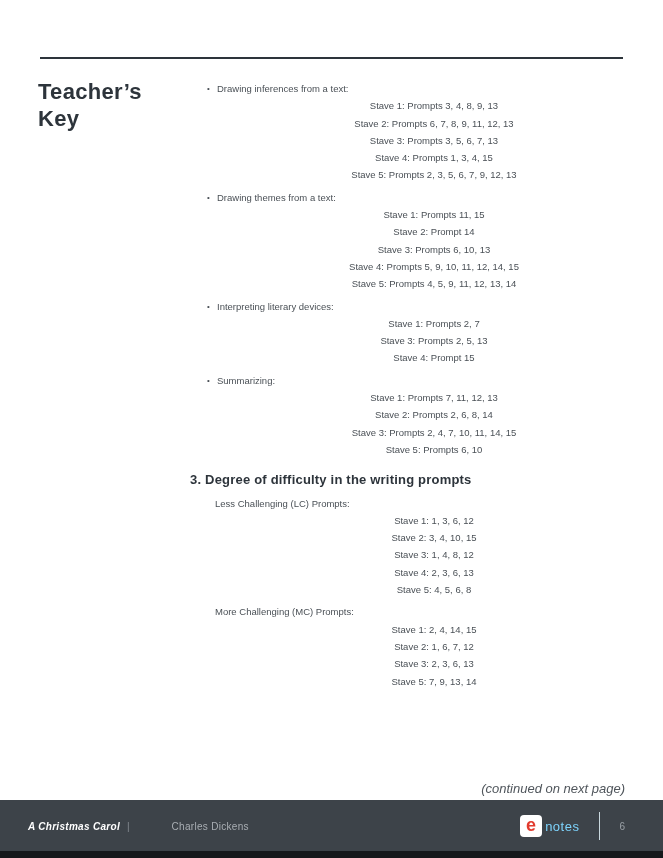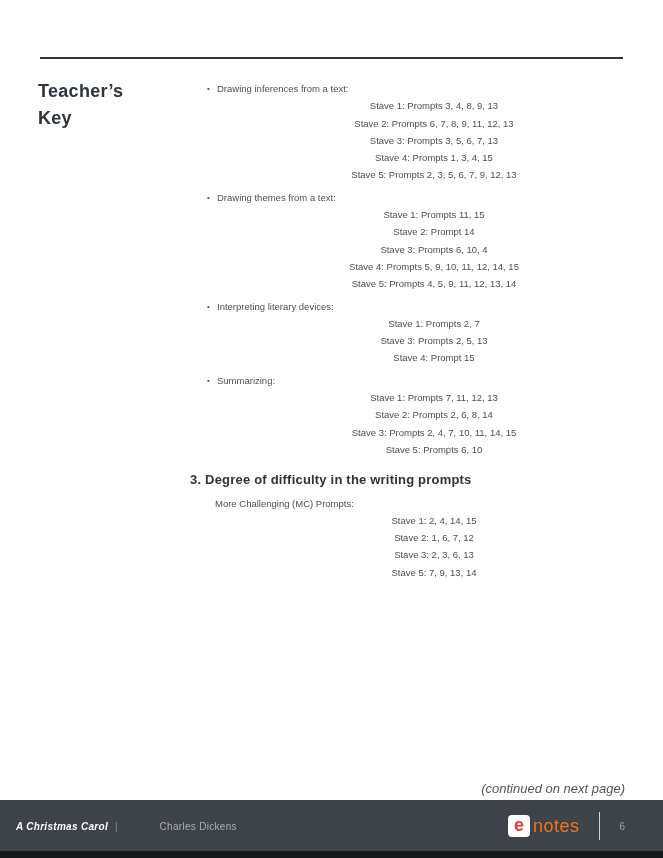--- a/index.html
+++ b/index.html
@@ -20,21 +20,21 @@
     top: 57px;
     width: 583px;
     height: 2px;
     background: var(--heading-text, #2d343b);
   }
 
   .page-title {
     position: absolute;
     left: 38px;
     top: 78px;
-    font-size: 18px;
+    font-size: 22px;
     line-height: 27px;
     font-weight: bold;
     color: var(--heading-text, #2d343b);
     letter-spacing: 0.3px;
   }
 
   .content {
     position: absolute;
     left: 190px;
     top: 80px;
@@ -82,21 +82,21 @@
     position: absolute;
     left: 0;
     top: 800px;
     width: 663px;
     height: 52px;
     background: var(--footer-bg, #3d4349);
     display: flex;
     align-items: center;
   }
   .footer-left {
-    margin-left: 16px;
+    margin-left: 28px;
     font-size: 10px;
     display: flex;
     align-items: center;
     white-space: nowrap;
   }
   .book-title { color: #ffffff; font-weight: bold; font-style: italic; letter-spacing: 0.3px; }
   .pipe { color: #848b91; margin: 0 7px; font-size: 10px; }
   .author { color: #a9aeb3; letter-spacing: 0.3px; padding-left: 35px; }
 
   .footer-right {
@@ -114,22 +114,22 @@
     color: var(--accent-red, #e23b2e);
     font-weight: bold;
     font-size: 18px;
     line-height: 1;
     display: flex;
     align-items: center;
     justify-content: center;
     padding-bottom: 2px;
   }
   .logo-notes {
-    color: #f97316;
-    font-size: 18px;
+    color: #7dd3fc;
+    font-size: 13px;
     margin-left: 3px;
     letter-spacing: 0.5px;
   }
   .v-sep {
     width: 1px;
     height: 28px;
     background: #c9d8de;
     margin: 0 19px 0 20px;
   }
   .page-num { color: #9aa0a6; font-size: 10px; }
@@ -161,38 +161,46 @@
         <div class="stave-line">Stave 1: Prompts 3, 4, 8, 9, 13</div>
         <div class="stave-line">Stave 2: Prompts 6, 7, 8, 9, 11, 12, 13</div>
         <div class="stave-line">Stave 3: Prompts 3, 5, 6, 7, 13</div>
         <div class="stave-line">Stave 4: Prompts 1, 3, 4, 15</div>
         <div class="stave-line">Stave 5: Prompts 2, 3, 5, 6, 7, 9, 12, 13</div>
       </div>
       <div class="section">
         <div class="bullet-row"><span class="bullet">•</span><span>Drawing themes from a text:</span></div>
         <div class="stave-line">Stave 1: Prompts 11, 15</div>
         <div class="stave-line">Stave 2: Prompt 14</div>
-        <div class="stave-line">Stave 3: Prompts 6, 10, 4</div>
+        <div class="stave-line">Stave 3: Prompts 6, 10, 13</div>
         <div class="stave-line">Stave 4: Prompts 5, 9, 10, 11, 12, 14, 15</div>
         <div class="stave-line">Stave 5: Prompts 4, 5, 9, 11, 12, 13, 14</div>
       </div>
       <div class="section">
         <div class="bullet-row"><span class="bullet">•</span><span>Interpreting literary devices:</span></div>
         <div class="stave-line">Stave 1: Prompts 2, 7</div>
         <div class="stave-line">Stave 3: Prompts 2, 5, 13</div>
         <div class="stave-line">Stave 4: Prompt 15</div>
       </div>
       <div class="section">
         <div class="bullet-row"><span class="bullet">•</span><span>Summarizing:</span></div>
         <div class="stave-line">Stave 1: Prompts 7, 11, 12, 13</div>
         <div class="stave-line">Stave 2: Prompts 2, 6, 8, 14</div>
         <div class="stave-line">Stave 3: Prompts 2, 4, 7, 10, 11, 14, 15</div>
         <div class="stave-line">Stave 5: Prompts 6, 10</div>
       </div>
       <div class="difficulty-heading">3. Degree of difficulty in the writing prompts</div>
+      <div class="difficulty-group">
+        <div class="group-label">Less Challenging (LC) Prompts:</div>
+        <div class="stave-line">Stave 1: 1, 3, 6, 12</div>
+        <div class="stave-line">Stave 2: 3, 4, 10, 15</div>
+        <div class="stave-line">Stave 3: 1, 4, 8, 12</div>
+        <div class="stave-line">Stave 4: 2, 3, 6, 13</div>
+        <div class="stave-line">Stave 5: 4, 5, 6, 8</div>
+      </div>
       <div class="difficulty-group">
         <div class="group-label">More Challenging (MC) Prompts:</div>
         <div class="stave-line">Stave 1: 2, 4, 14, 15</div>
         <div class="stave-line">Stave 2: 1, 6, 7, 12</div>
         <div class="stave-line">Stave 3: 2, 3, 6, 13</div>
         <div class="stave-line">Stave 5: 7, 9, 13, 14</div>
       </div>
     </div>
 
   <div class="continued-note">(continued on next page)</div>

